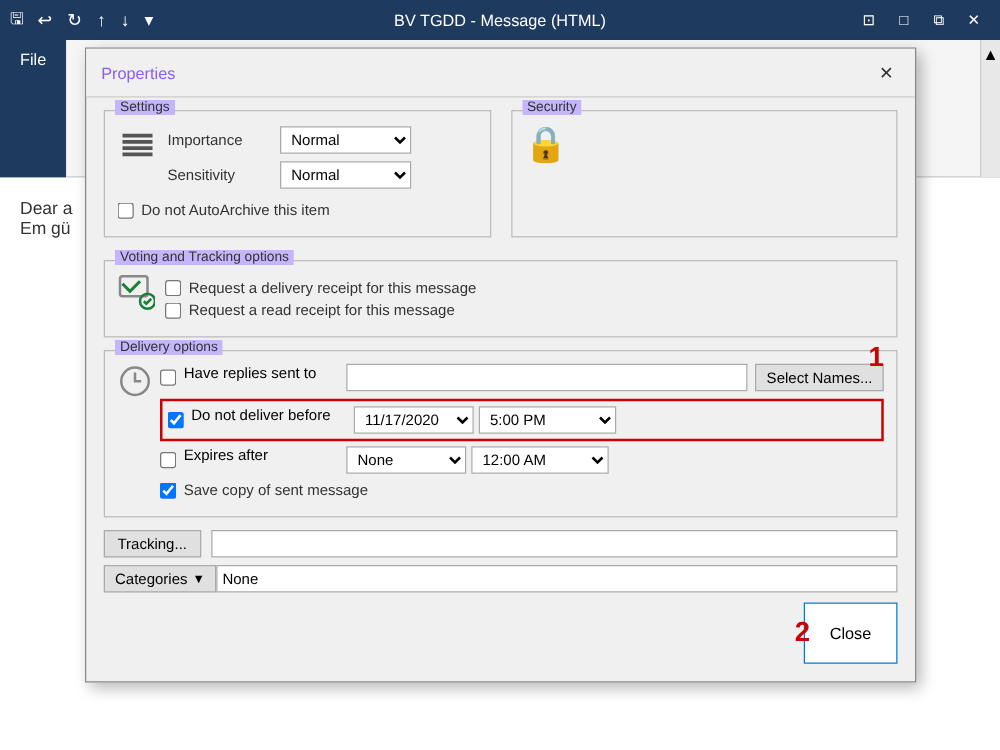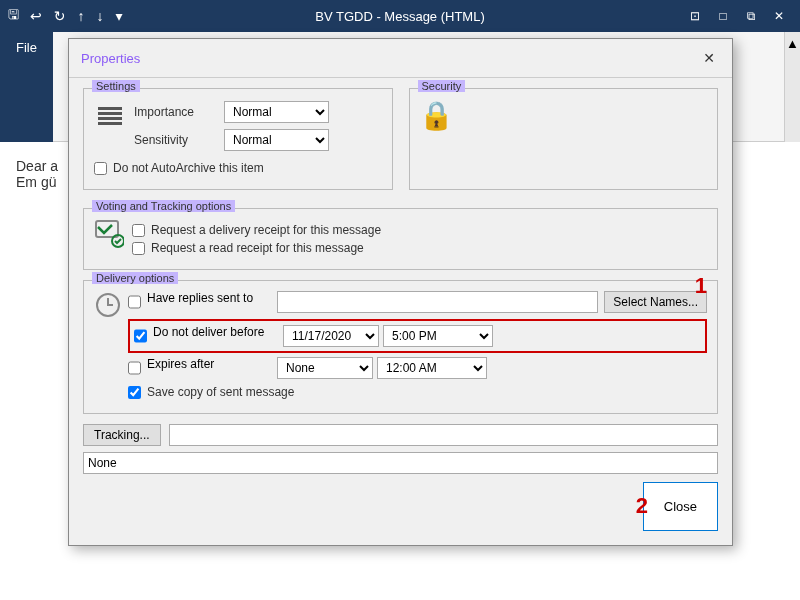--- a/index.html
+++ b/index.html
@@ -597,20 +597,24 @@
           </div>
         </div>
       </div>
     </div>
 
     <div class="bottom-section">
       <button class="contacts-btn">Tracking...</button>
       <input type="text" class="text-input" style="">
     </div>
     <div class="bottom-section">
+      <button class="categories-btn">
+        <span>Categories</span>
+        <span class="categories-arrow">▼</span>
+      </button>
       <input type="text" class="text-input" value="None" style="">
     </div>
 
     <div class="close-btn-area" style="position:relative;">
 
       <span class="badge-2">2</span>
       <button class="close-dialog-btn">Close</button>
     </div>
 
   </div>

